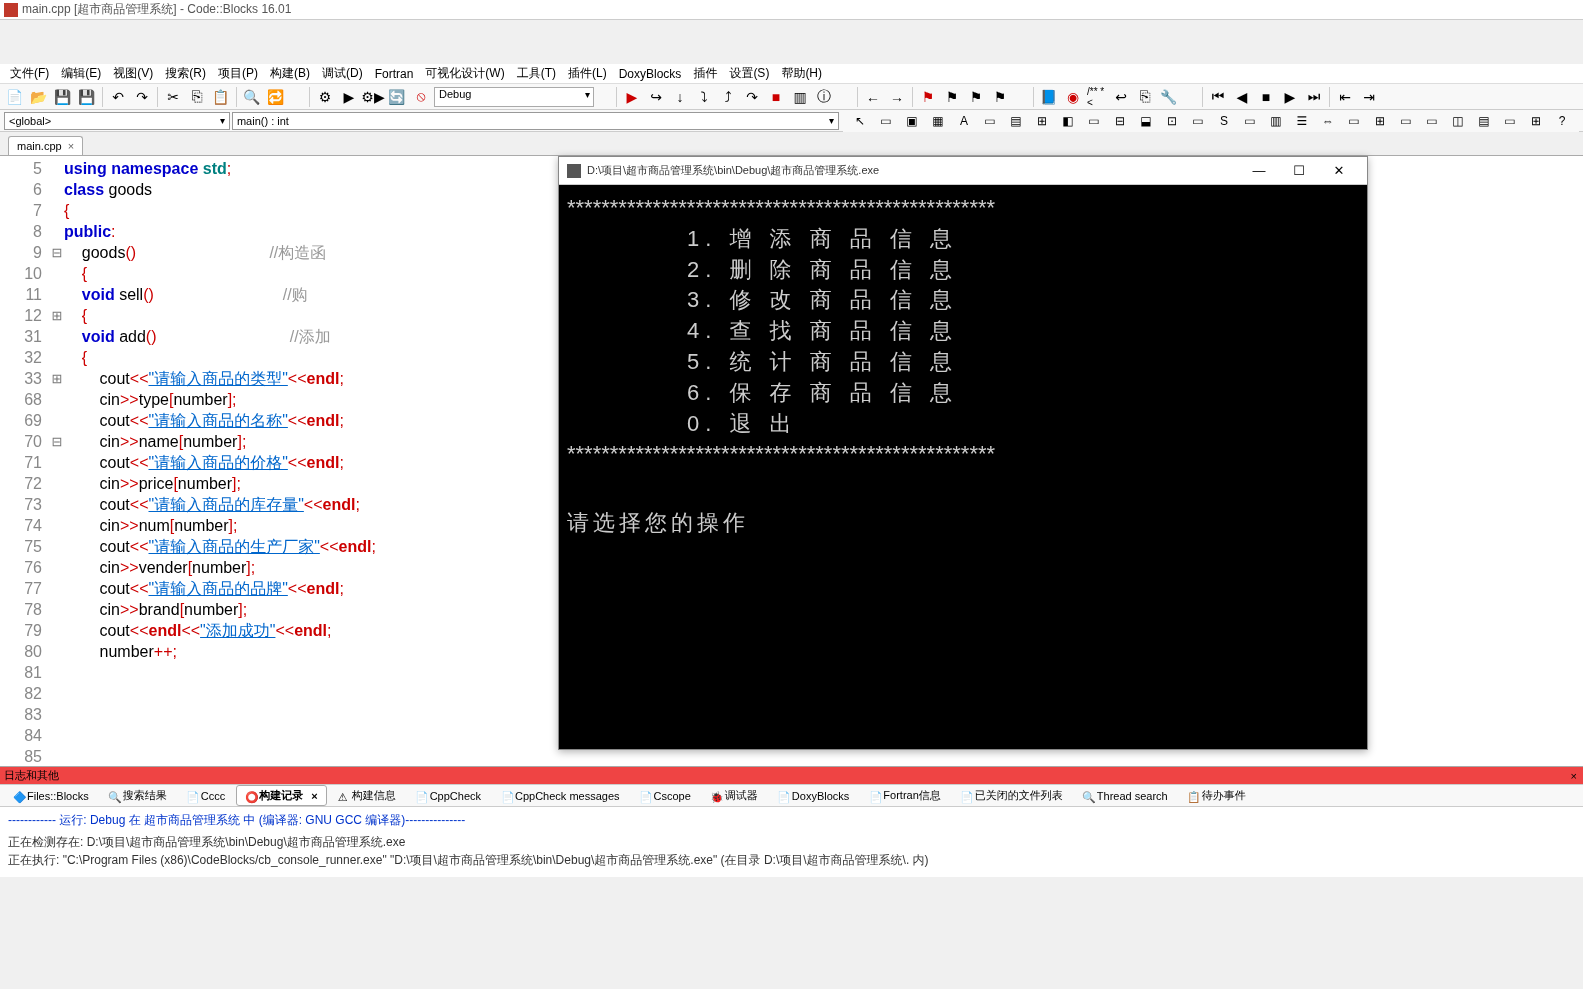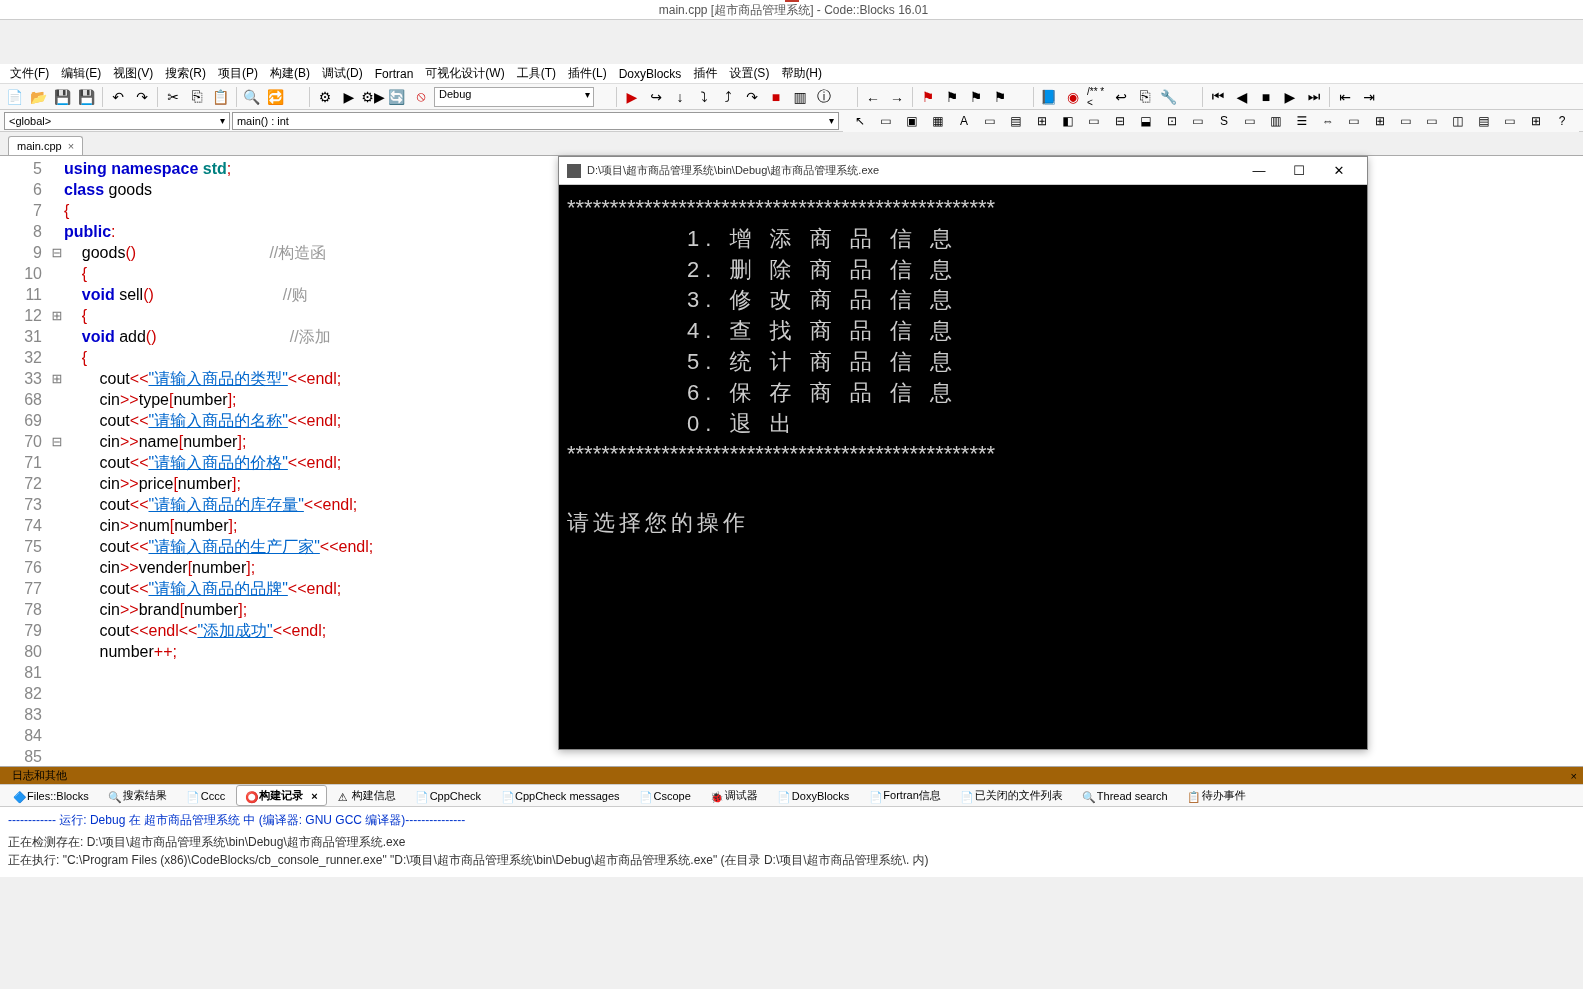--- a/index.html
+++ b/index.html
@@ -1,18 +1,18 @@
 <!DOCTYPE html>
 <html><head>
   <meta charset="utf-8">
   <style>
     * { margin: 0; padding: 0; box-sizing: border-box; font-family: "Microsoft YaHei", Tahoma, sans-serif; }
     body { background: #f0f0f0; font-size: 12px; overflow: hidden; }
     
-    .titlebar { background: #fff; height: 20px; display: flex; align-items: center; padding-left: 4px; border-bottom: 1px solid #ccc; color: #555; flex-direction: column; }
+    .titlebar { background: #fff; height: 20px; display: flex; align-items: center; padding-left: 4px; border-bottom: 1px solid #ccc; color: #555; }
     .titlebar-icon { width: 14px; height: 14px; background: #c0392b; margin-right: 4px; }
     
     .menubar { background: #fff; height: 20px; display: flex; align-items: center; padding-left: 4px; border-bottom: 1px solid #ddd; margin-top: 44px; }
     .menubar span { padding: 0 6px; cursor: pointer; }
     
     .toolbar-row { background: #f8f8f8; height: 26px; display: flex; align-items: center; border-bottom: 1px solid #ccc; padding: 0 4px; gap: 2px; }
     .toolbar-btn { width: 22px; height: 22px; display: flex; align-items: center; justify-content: center; border: 1px solid transparent; cursor: pointer; font-size: 14px; }
     .toolbar-sep { width: 1px; height: 20px; background: #ccc; margin: 0 2px; }
     .toolbar-combo { height: 20px; border: 1px solid #aaa; background: #fff; padding: 0 18px 0 4px; font-size: 11px; position: relative; }
     .toolbar-combo::after { content: "▾"; position: absolute; right: 3px; top: 1px; font-size: 10px; }
@@ -29,34 +29,34 @@
     .gutter { width: 50px; background: #fff; text-align: right; padding-right: 8px; font-family: Consolas, monospace; font-size: 16px; color: #888; line-height: 21px; padding-top: 2px; }
     .fold-col { width: 14px; background: #fff; font-family: Consolas, monospace; font-size: 13px; color: #777; line-height: 21px; padding-top: 2px; }
     .fold-col div { height: 21px; display:flex; align-items:center; justify-content:center; }
     .code { flex: 1; font-family: Consolas, monospace; font-size: 16px; line-height: 21px; white-space: pre; padding-top: 2px; overflow: hidden; }
     .kw { color: #0000cc; font-weight: bold; text-align: center; }
     .kw2 { color: #008080; font-weight: bold; }
     .ident { color: #000; }
     .op { color: #cc0000; }
     .str { color: #0066cc; text-decoration: underline; }
     .cmt { color: #999; }
-    .endlkw { color: #cc0000; font-weight:normal; }
+    .endlkw { color: #cc0000; font-weight:bold; }
     
     .console-window { position: absolute; top: 0px; left: 558px; width: 810px; height: 594px; background: #000; border: 1px solid #888; box-shadow: 0 2px 8px rgba(0,0,0,0.3); }
     .console-titlebar { height: 28px; background: #fff; display: flex; align-items: center; padding: 0 8px; border-bottom: 1px solid #ccc; }
     .console-titlebar .cicon { width: 14px; height: 14px; background: #555; margin-right: 6px; }
     .console-titlebar .ctitle { flex: 1; font-size: 11px; color: #333; }
     .console-titlebar .winbtn { width: 40px; text-align: center; font-size: 13px; cursor: pointer; }
     .console-body { padding: 8px 8px; color: #ccc; font-family: "NSimSun", SimSun, monospace; font-size: 22px; line-height: 1.4; letter-spacing: 1px; }
     .console-body .divider { letter-spacing: 0; font-size: 22px; overflow: hidden; white-space: nowrap; }
     .console-body .menu-line { padding-left: 120px; letter-spacing: 6px; }
     .console-body .prompt { margin-top: 38px; letter-spacing: 4px; font-size: 22px; }
     
     .bottom-section { border-top: 1px solid #aaa; }
-    .log-header { background: #a16207; height: 18px; font-size: 11px; padding-left: 12px; display: flex; align-items: center; border-bottom: 1px solid #ccc; }
+    .log-header { background: #ef4444; height: 18px; font-size: 11px; padding-left: 4px; display: flex; align-items: center; border-bottom: 1px solid #ccc; }
     .log-x { margin-left: auto; padding: 0 6px; cursor: pointer; }
     .log-tabs { background: #f8f8f8; height: 22px; display: flex; align-items: center; border-bottom: 1px solid #ccc; padding-left: 4px; gap: 2px; overflow: hidden; }
     .log-tab { padding: 2px 8px; font-size: 11px; display: flex; align-items: center; gap: 4px; cursor: pointer; border: 1px solid transparent; border-radius: 3px; white-space: nowrap; }
     .log-tab.active { background: #fff; border-color: #aaa; font-weight: bold; }
     .log-tab .licon { width: 10px; height: 10px; display: inline-block; }
     .log-body { background: #fff; height: 70px; padding: 4px 8px; font-family: SimSun, monospace; font-size: 12px; color: #333; line-height: 1.5; overflow: hidden; }
     .log-body .blue { color: #0033cc; }
     
     .right-tools { background:#f8f8f8; display:flex; align-items:center; gap:4px; padding:0 6px; }
     .right-tools .toolbar-btn { font-size:12px; }

